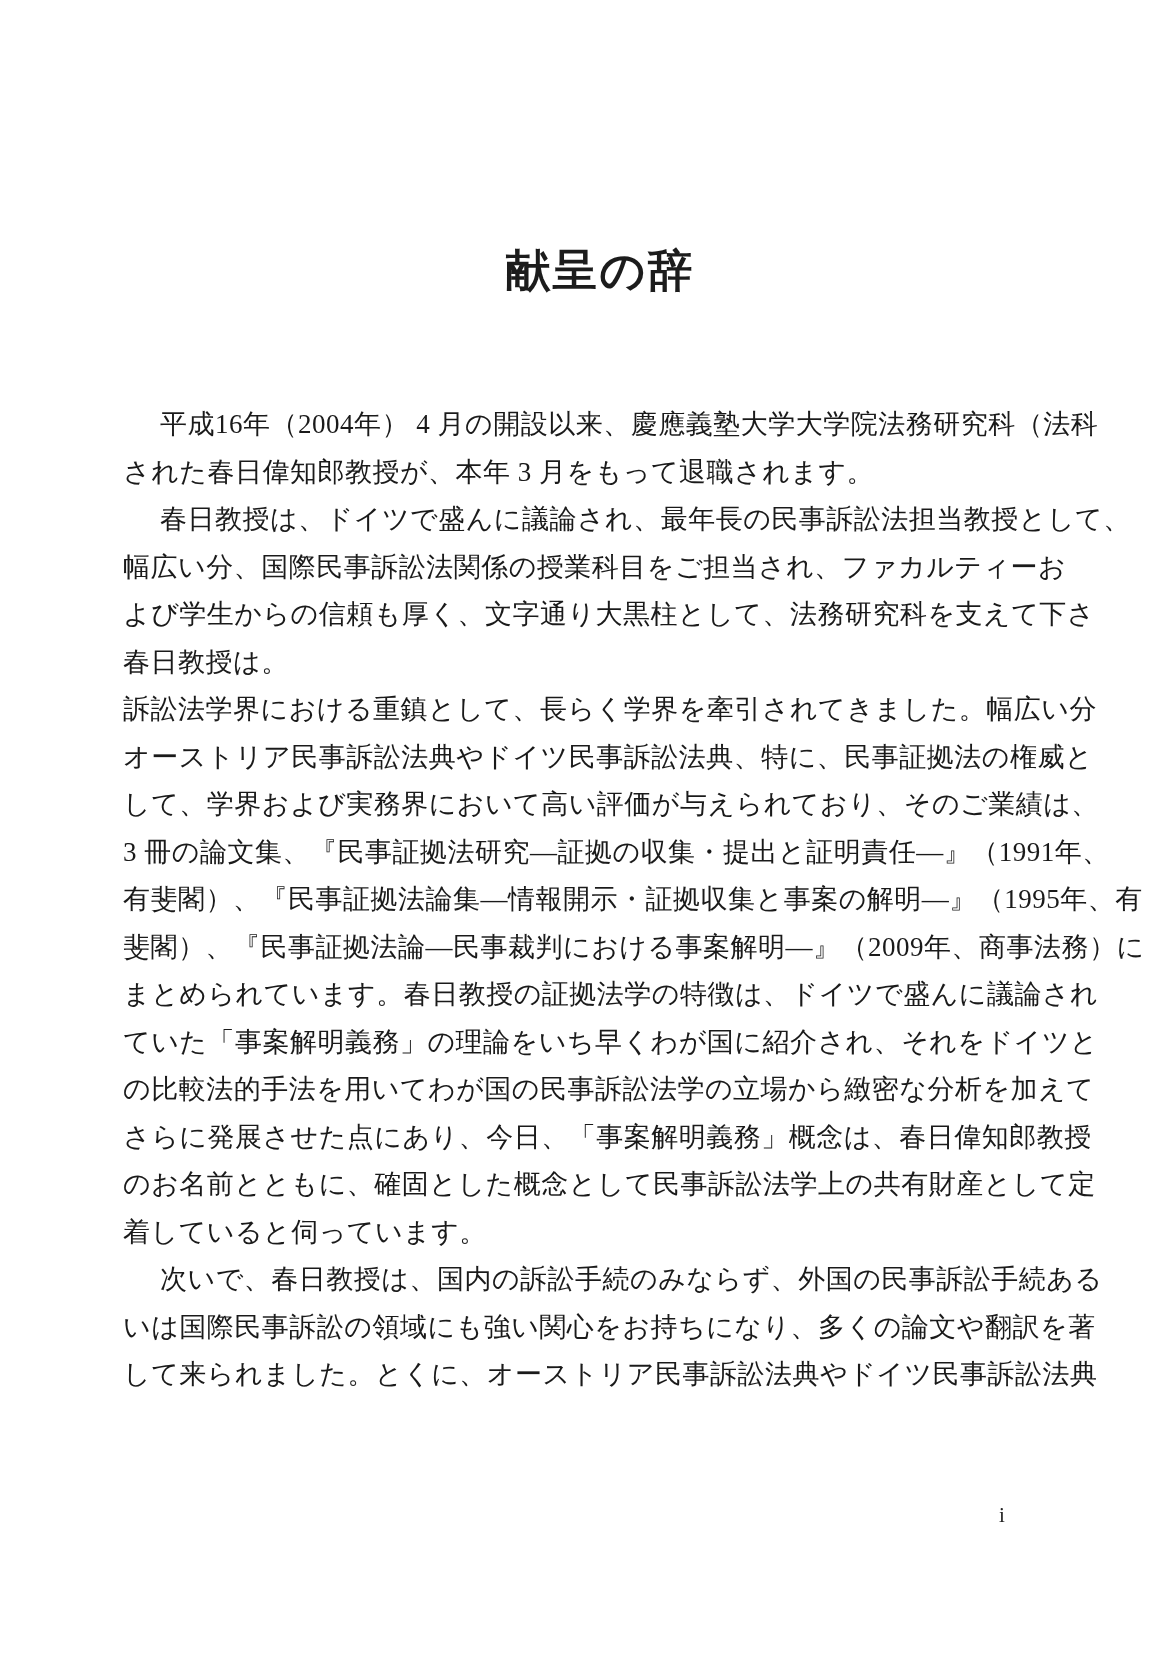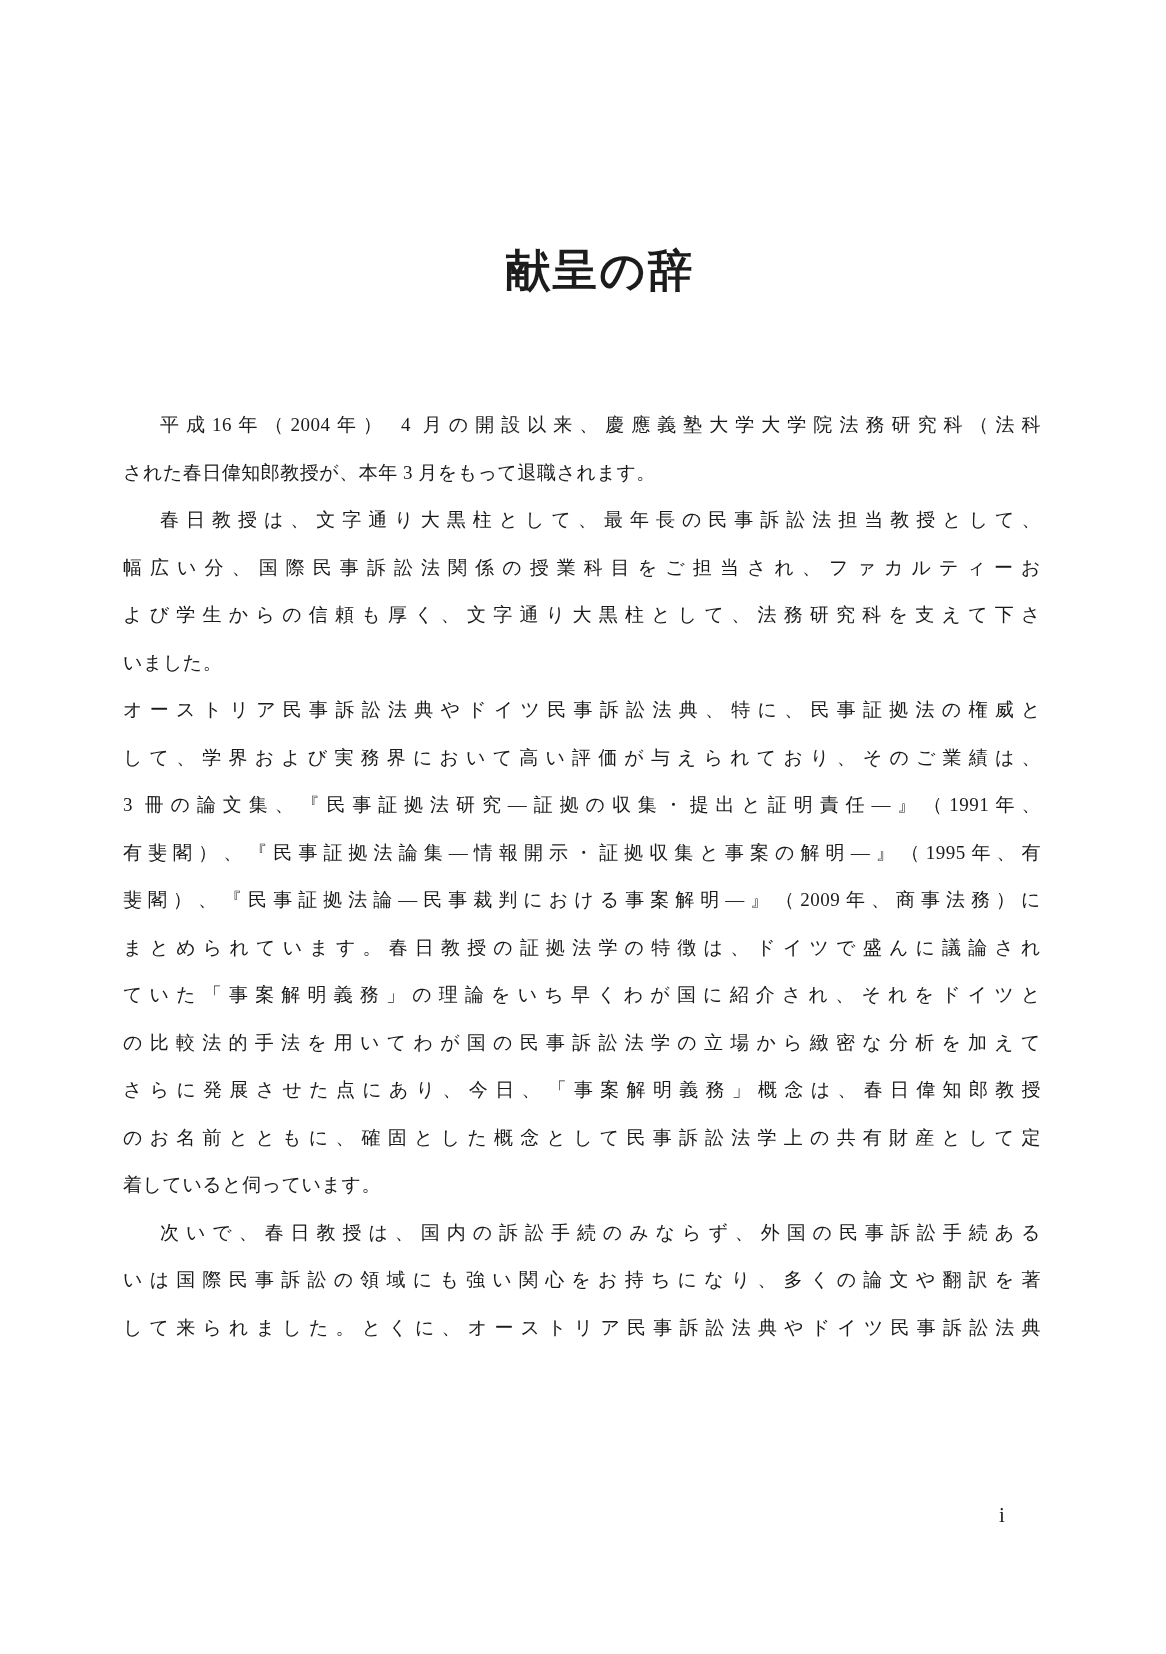--- a/index.html
+++ b/index.html
@@ -27,21 +27,21 @@
     font-size: 45px;
     font-weight: bold;
     letter-spacing: 2px;
     color: #1c1c1c;
   }
   .doc-body {
     position: absolute;
     top: 401px;
     left: 123px;
     width: 918px;
-    font-size: 19px;
+    font-size: 27px;
   }
   .line {
     height: 47.5px;
     line-height: 47.5px;
     white-space: nowrap;
     text-align: justify;
     text-align-last: justify;
     letter-spacing: 0.5px;
   }
   .line.short {
@@ -64,24 +64,25 @@
 </head>
 <body>
 
 <div class="page">
 
   <h1 class="doc-title">献呈の辞</h1>
 
   <div class="doc-body">
     <div class="line indent">平成16年（2004年） 4 月の開設以来、慶應義塾大学大学院法務研究科（法科</div>
     <div class="line short">された春日偉知郎教授が、本年 3 月をもって退職されます。</div>
-    <div class="line indent">春日教授は、文字通り大黒柱として、最年長の民事訴訟法担当教授として、</div>
+    <div class="line indent">春日教授は、ドイツで盛んに議論され、最年長の民事訴訟法担当教授として、</div>
     <div class="line">幅広い分、国際民事訴訟法関係の授業科目をご担当され、ファカルティーお</div>
     <div class="line">よび学生からの信頼も厚く、文字通り大黒柱として、法務研究科を支えて下さ</div>
-    <div class="line short">いました。</div>
+    <div class="line short">春日教授は。</div>
+    <div class="line">訴訟法学界における重鎮として、長らく学界を牽引されてきました。幅広い分</div>
     <div class="line">オーストリア民事訴訟法典やドイツ民事訴訟法典、特に、民事証拠法の権威と</div>
     <div class="line">して、学界および実務界において高い評価が与えられており、そのご業績は、</div>
     <div class="line">3 冊の論文集、『民事証拠法研究―証拠の収集・提出と証明責任―』（1991年、</div>
     <div class="line">有斐閣）、『民事証拠法論集―情報開示・証拠収集と事案の解明―』（1995年、有</div>
     <div class="line">斐閣）、『民事証拠法論―民事裁判における事案解明―』（2009年、商事法務）に</div>
     <div class="line">まとめられています。春日教授の証拠法学の特徴は、ドイツで盛んに議論され</div>
     <div class="line">ていた「事案解明義務」の理論をいち早くわが国に紹介され、それをドイツと</div>
     <div class="line">の比較法的手法を用いてわが国の民事訴訟法学の立場から緻密な分析を加えて</div>
     <div class="line">さらに発展させた点にあり、今日、「事案解明義務」概念は、春日偉知郎教授</div>
     <div class="line">のお名前とともに、確固とした概念として民事訴訟法学上の共有財産として定</div>

